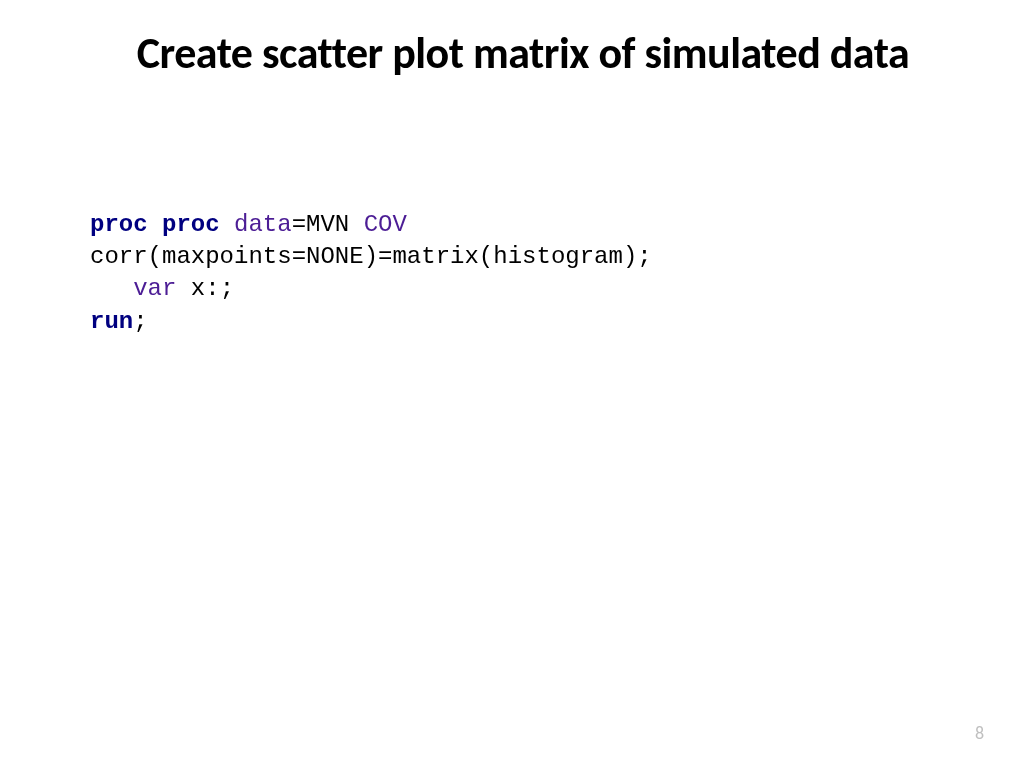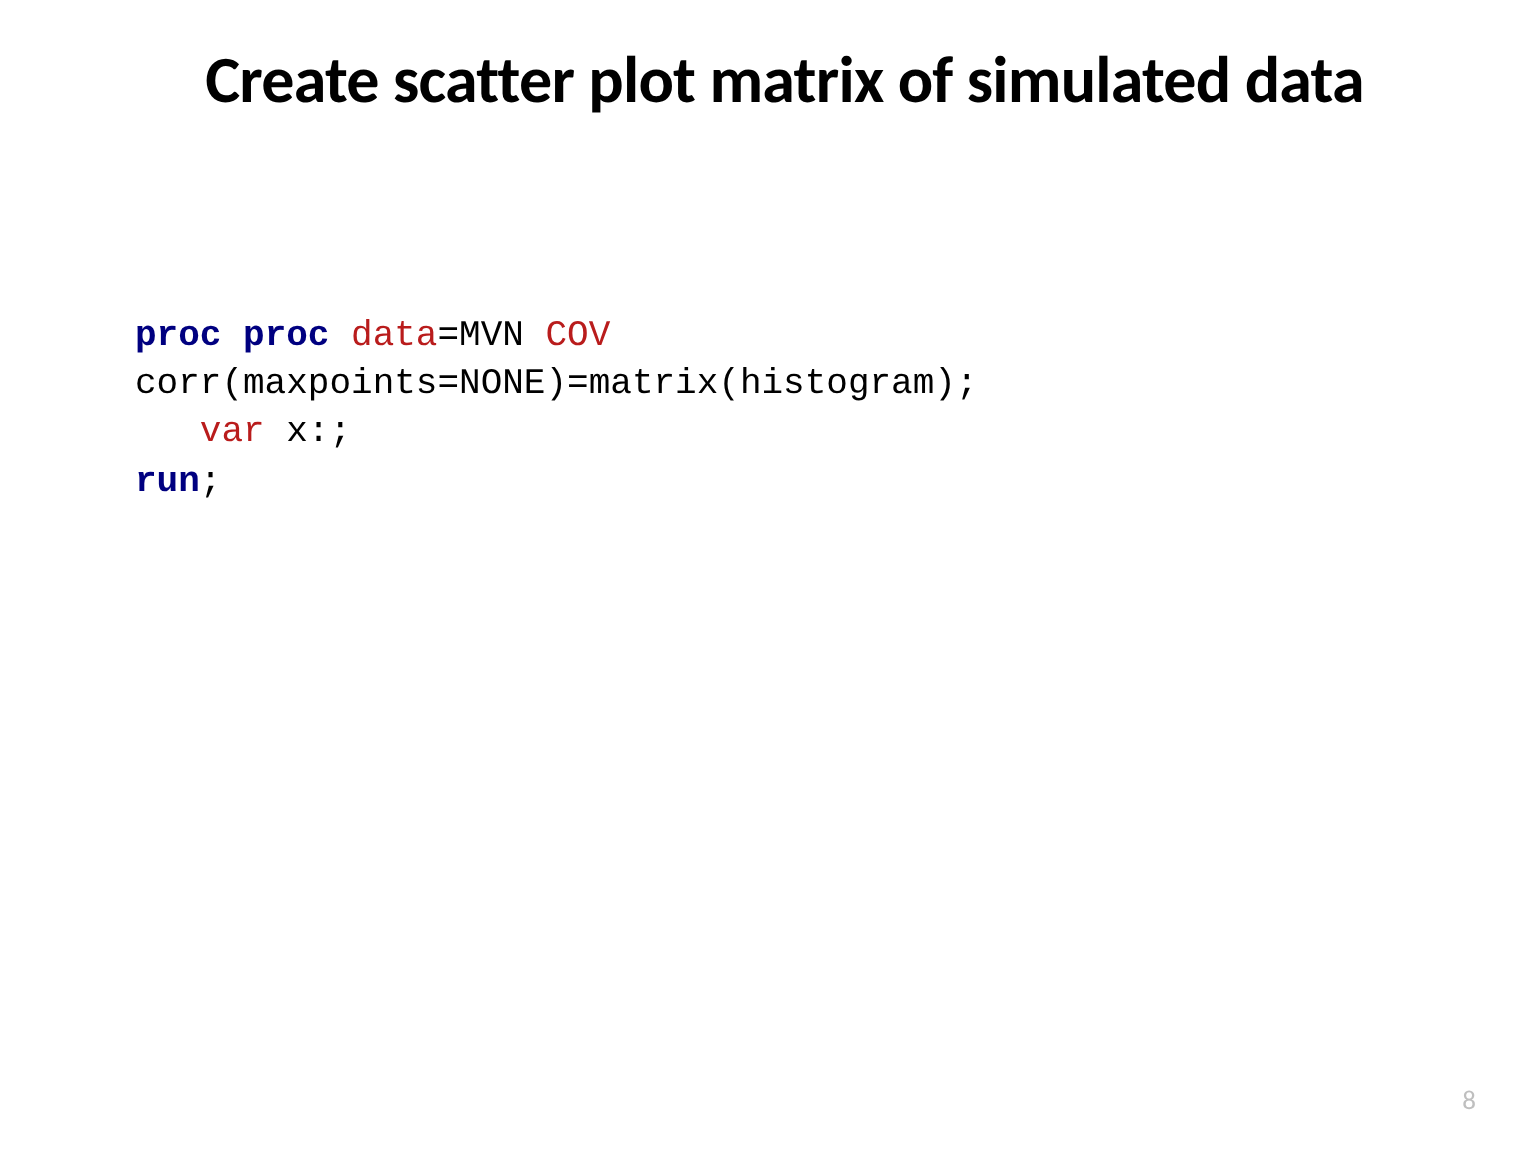--- a/index.html
+++ b/index.html
@@ -36,21 +36,21 @@
       line-height: 1.35;
       color: #000000;
       white-space: pre;
     }
     .kw-navy-bold {
       color: #000080;
       font-weight: 700;
       text-align: center;
     }
     .kw-blue {
-      color: #b91c1c;
+      color: #4c1d95;
     }
     .page-number {
       position: absolute;
       bottom: 24px;
       right: 40px;
       font-size: 18px;
       color: #bfbfbf;
       font-family: Calibri, Arial, sans-serif;
     }
   </style>

